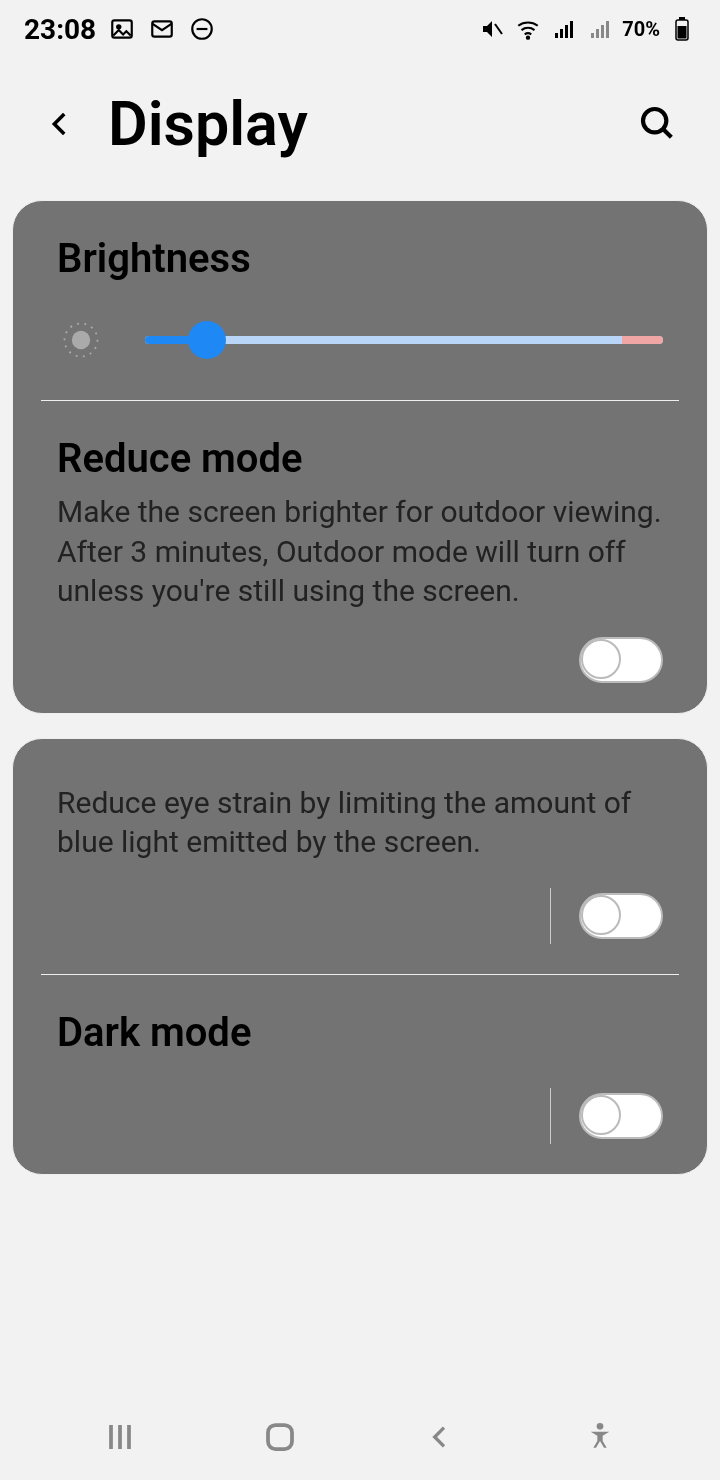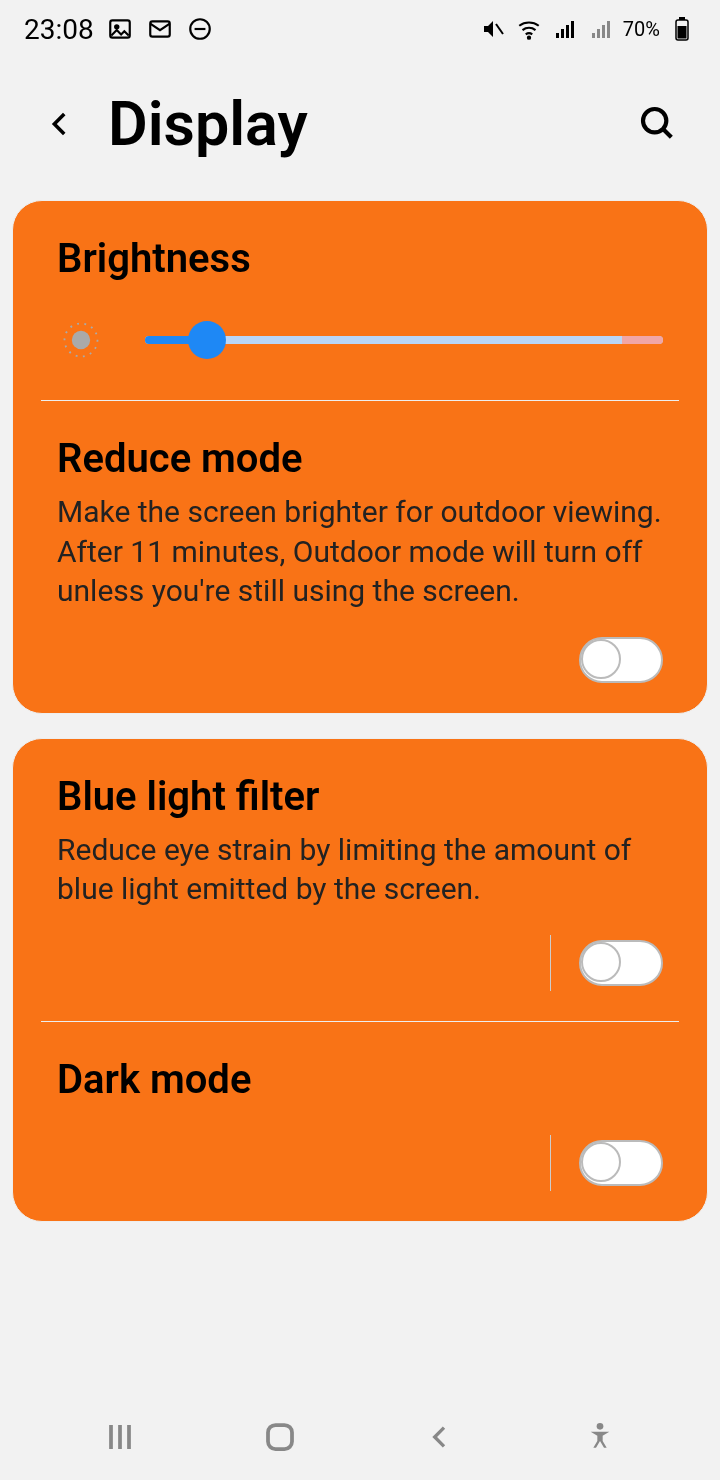--- a/index.html
+++ b/index.html
@@ -12,37 +12,37 @@
     position: relative;
     overflow: hidden;
   }
   .status-bar {
     height: 58px;
     display: flex;
     align-items: center;
     justify-content: space-between;
     padding: 0 24px;
     font-size: 28px;
-    font-weight: 400;
+    font-weight: 700;
     text-align: right;
   }
   .status-left { display: flex; align-items: center; gap: 12px; }
   .status-right { display: flex; align-items: center; gap: 8px; }
   .status-icon { width: 28px; height: 28px; display: inline-flex; align-items:center; justify-content:center; }
   .header {
     display: flex;
     align-items: center;
     padding: 30px 40px 40px 40px;
   }
   .back-btn { width: 40px; height: 40px; display:flex; align-items:center; justify-content:center; margin-right: 28px; }
   .header-title { font-size: 61px; font-weight: 600; flex: 1; }
   .search-btn { width: 44px; height: 44px; display:flex; align-items:center; justify-content:center; }
 
   .card {
-    background: #f97316;
+    background: #737373;
     border-radius: 30px;
     margin: 0 12px 24px 12px;
     border: 1px solid #eee;
   }
   .section { padding: 34px 44px 30px 44px; }
   .divider { height: 1px; background: #eee; margin: 0 28px; }
   .sec-title { font-size: 40px; font-weight: 600; margin-bottom: 6px;}
   .sec-desc { font-size: 30px; line-height: 1.32; color: #222; margin-top: 10px; }
 
   .brightness-row {
@@ -176,32 +176,31 @@
         <div class="slider-track"></div>
         <div class="slider-track-end"></div>
         <div class="slider-fill" style="width:12%;"></div>
         <div class="slider-thumb" style="left:12%;"></div>
       </div>
     </div>
   </div>
   <div class="divider"></div>
   <div class="section">
     <div class="sec-title">Reduce mode</div>
-    <div class="sec-desc">Make the screen brighter for outdoor viewing. After 11 minutes, Outdoor mode will turn off unless you're still using the screen.</div>
+    <div class="sec-desc">Make the screen brighter for outdoor viewing. After 3 minutes, Outdoor mode will turn off unless you're still using the screen.</div>
     <div class="toggle-row">
       <div class="toggle">
         <div class="toggle-knob"></div>
       </div>
     </div>
   </div>
 </div>
 
 <div class="card">
   <div class="section">
-    <div class="sec-title">Blue light filter</div>
     <div class="sec-desc">Reduce eye strain by limiting the amount of blue light emitted by the screen.</div>
     <div class="toggle-row">
       <div class="vertical-sep"></div>
       <div class="toggle">
         <div class="toggle-knob"></div>
       </div>
     </div>
   </div>
   <div class="divider"></div>
   <div class="section">

